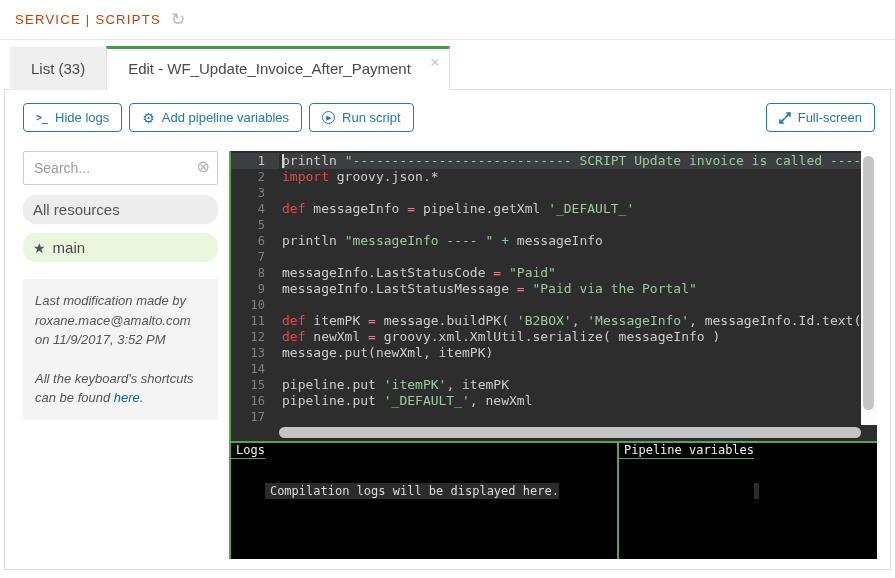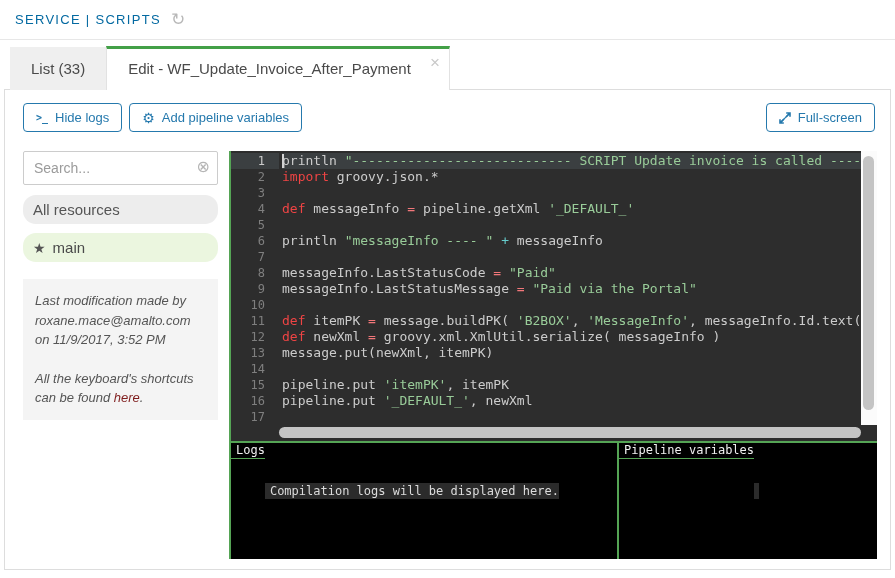--- a/index.html
+++ b/index.html
@@ -2,21 +2,21 @@
 <html><head>
 <meta charset="utf-8">
 <style>
   * { box-sizing: border-box; margin: 0; padding: 0; }
   html,body { width:895px; height:578px; background:#fff; overflow:hidden;
     font-family:"Liberation Sans", sans-serif; }
 
   
   .topbar { height:40px; display:flex; align-items:center; gap:10px;
     padding-left:15px; border-bottom:1px solid #e7e7e7; background:#fff; }
-  .topbar .crumb { font-size:13px; color:#0369a1; letter-spacing:1.3px; }
+  .topbar .crumb { font-size:13px; color:#c2410c; letter-spacing:1.3px; }
   .topbar .refresh { font-size:17px; color:#b8b8b8; cursor:pointer; line-height:1; }
 
   
   .tabs-row { display:flex; align-items:flex-end; padding-left:10px; margin-top:6px;
     position:relative; z-index:2; }
   .tab { font-size:15px; color:#4a4a4a; padding:13px 21px; cursor:pointer; }
   .tab.inactive { background:#efefef; }
   .tab.active { background:#fff; border-top:3px solid #43a047; border-left:1px solid #e2e2e2;
     border-right:1px solid #e2e2e2; padding:11px 38px 13px 21px; position:relative; }
   .tab .close { position:absolute; top:5px; right:9px; color:#c9c9c9; font-size:17px;
@@ -47,21 +47,21 @@
   .search-clear { position:absolute; right:8px; top:8px; font-size:16px; color:#b5b5b5;
     cursor:pointer; line-height:1; }
   .side-item { margin-top:9px; padding:6px 10px; font-size:15px; color:#555; cursor:pointer;
     display:flex; align-items:center;border-radius:13px; }
   .side-item.all { background:#ededed; margin-top:10px; }
   .side-item.main { background:#ebf6df; color:#4a4a4a; }
   .side-item .star { font-size:14px; color:#555; margin-right:7px; }
   .note { margin-top:17px; background:#f4f4f4; padding:12px; font-size:13px; font-style:italic;
     color:#555; line-height:1.5; }
   .note p + p { margin-top:19px; }
-  .note a { color:#7f1d1d; text-decoration:none; cursor:pointer; }
+  .note a { color:#0369a1; text-decoration:none; cursor:pointer; }
 
   
   .editor-col { width:648px; flex:0 0 648px; }
   .editor-wrap { display:flex; height:274px; border-left:2px solid #55a455; }
   .editor-main { display:flex; flex:1; background:#2d2d2d; overflow:hidden; }
   .gutter { width:48px; flex:0 0 48px; background:#2d2d2d; padding-top:2px; }
   .gutter .ln { font-family:"DejaVu Sans Mono", monospace; font-size:12px; color:#7f7f7f;
     height:16px; line-height:16px; text-align:right; padding-right:14px; }
   .gutter .ln.act { background:#3b3f41; color:#cbcbcb; }
   .code { flex:1; padding-top:2px; padding-left:3px; overflow:hidden; }
@@ -114,20 +114,24 @@
 <div class="container">
 
   <div class="toolbar">
     <button class="btn">
       <span class="ic-term">&gt;_</span>
       <span>Hide logs</span>
     </button>
     <button class="btn">
       <span class="ic-gear">⚙</span>
       <span>Add pipeline variables</span>
+    </button>
+    <button class="btn">
+      <span class="ic-play">▶</span>
+      <span>Run script</span>
     </button>
     <button class="btn right">
       <svg width="12" height="12" viewBox="0 0 12 12" fill="none" stroke="#2579ad" stroke-width="1.6">
         <path d="M7.2 1h3.8v3.8M10.6 1.4 7 5M4.8 11H1V7.2M1.4 10.6 5 7"></path>
         <path d="M10.6 1.4 1.4 10.6" stroke-width="1.2"></path>
       </svg>
       <span>Full-screen</span>
     </button>
   </div>
 

